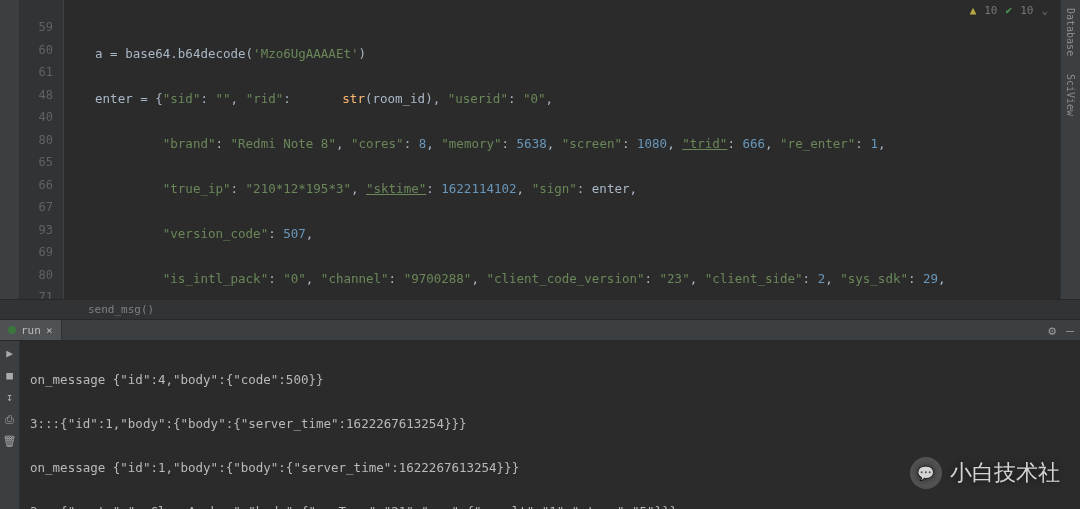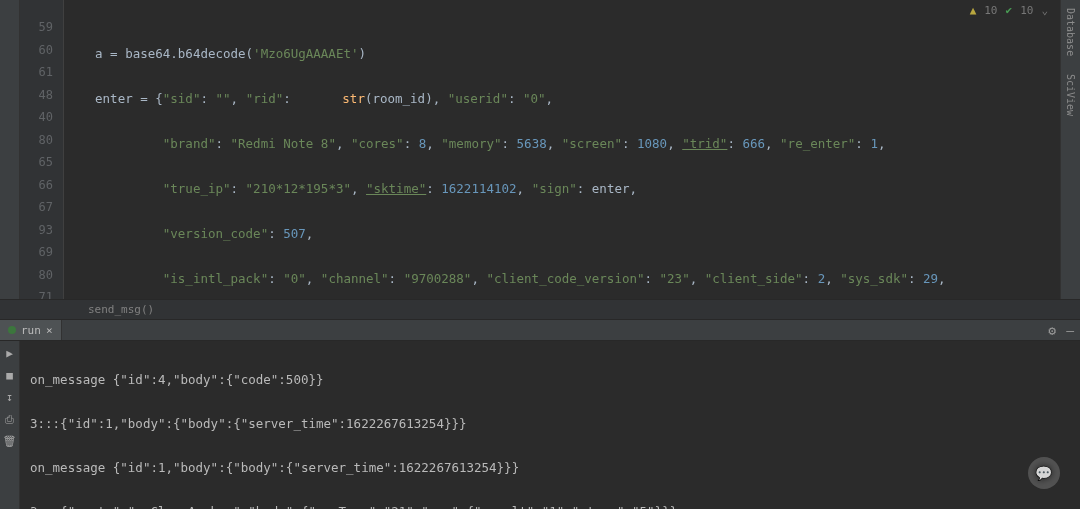--- a/index.html
+++ b/index.html
@@ -166,13 +166,14 @@
 <div>on_message {"id":1,"body":{"body":{"server_time":1622267613254}}}</div>
 <div>3:::{"route":"onCloseAnchor","body":{"msgType":"21","msg":{"result":"1","etype":"5"}}}</div>
 
 
 
   </div>
 </div>
 
 <div class="watermark">
   <span class="circ">💬</span>
+  <span>小白技术社</span>
 </div>
 
 </body></html>

